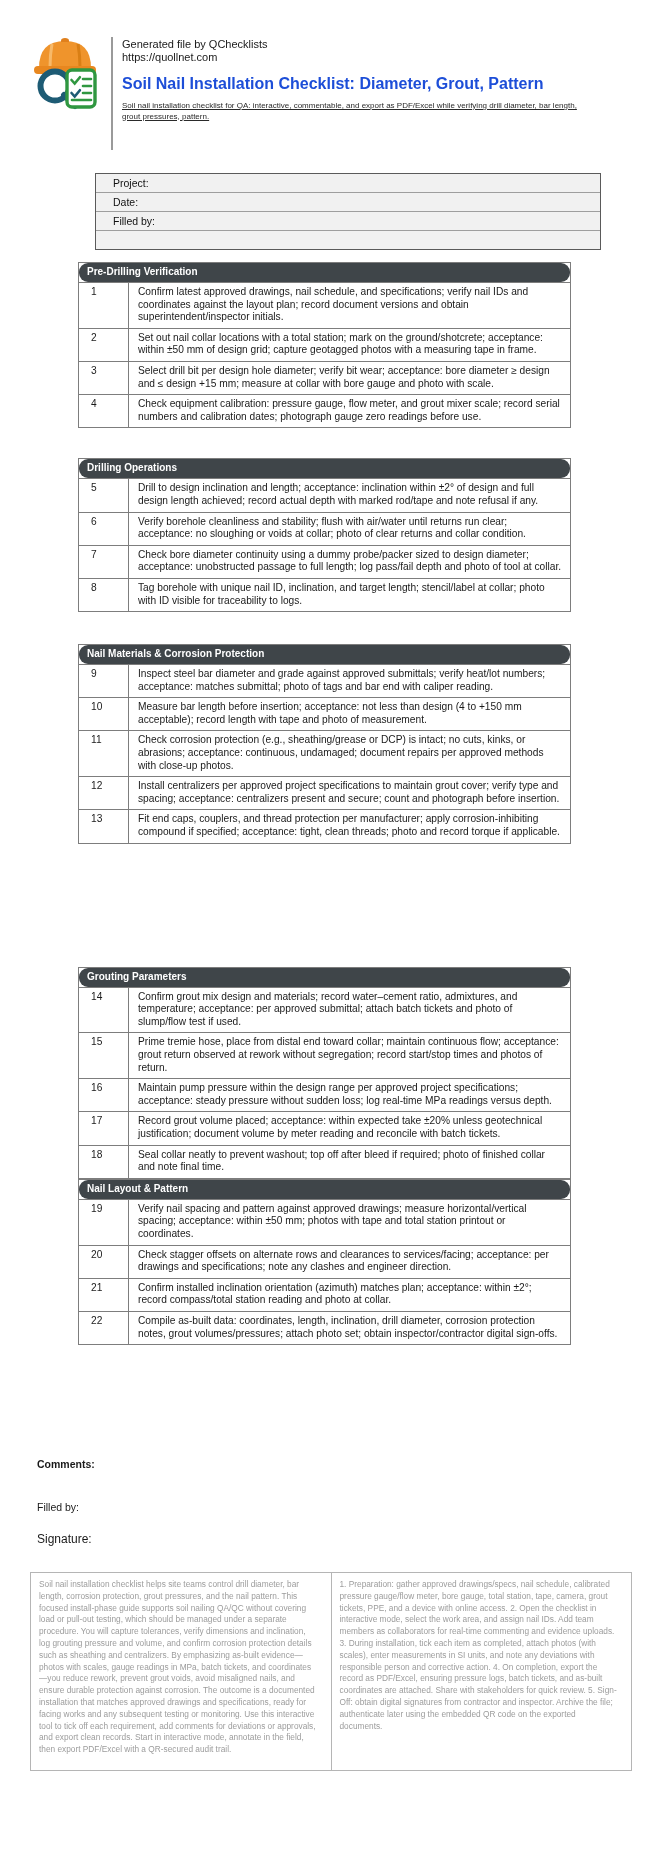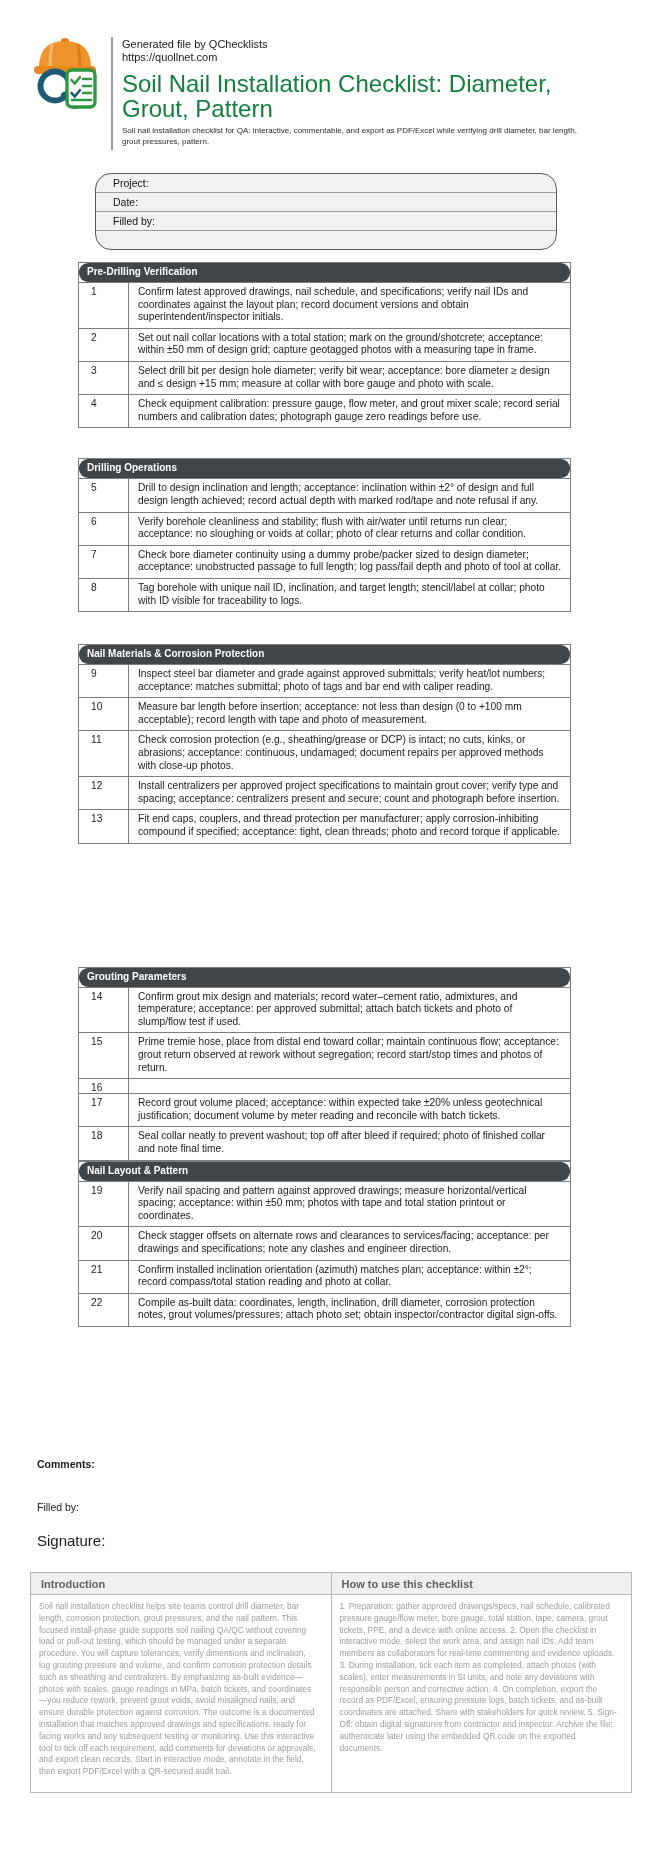--- a/index.html
+++ b/index.html
@@ -10,27 +10,27 @@
   }
   .page { position:absolute; inset:0; overflow:hidden; }
 
   
   .doc-header { position:absolute; left:30px; top:30px; display:flex; }
   .logo { width:70px; height:80px; flex:none; }
   .header-rule { width:2px; background:#9a9a9a; margin:7px 0 0 11px; height:113px; flex:none; }
   .header-text { margin-left:9px; width:478px; padding-top:8px; }
   .gen-line { font-size:11px; line-height:13px; color:#1a1a1a; }
   .url-line { font-size:11px; line-height:13px; color:#1a1a1a; text-decoration:none; display:block; }
-  .doc-title { font-size:24px; line-height:25px; font-weight:normal; color:#15803d;
+  .doc-title { font-size:16px; line-height:25px; font-weight:bold; color:#1d4ed8;
                margin:7px 0 0 0; width:470px; }
-  .doc-subtitle { font-size:8px; line-height:10.5px; color:#2a2a2a; margin:5px 0 0 0; width:470px; }
-
-  
-  .form-box { position:absolute; left:95px; top:173px; width:462px;
-              border:1px solid #5a5a5a; border-radius:16px; overflow:hidden;
+  .doc-subtitle { font-size:8px; line-height:10.5px; color:#2a2a2a; margin:5px 0 0 0; width:470px;text-decoration:underline; }
+
+  
+  .form-box { position:absolute; left:95px; top:173px; width:506px;
+              border:1px solid #5a5a5a; border-radius:0; overflow:hidden;
               background:var(--form-fill,#f1f1f1); box-sizing:border-box; }
   .form-row { height:19px; border-bottom:1px solid #9e9e9e; font-size:10.5px;
               padding:3px 0 0 17px; box-sizing:border-box; color:#111; }
   .form-row-empty { height:18px; border-bottom:none; }
 
   
   .sections { position:absolute; left:78px; top:262px; width:493px; }
   .check-section { border:1px solid var(--table-border,#7d7d7d); box-sizing:border-box; background:#fff; }
   .sections section:nth-of-type(2) { margin-top:30px; }
   .sections section:nth-of-type(3) { margin-top:32px; }
@@ -40,21 +40,21 @@
                     font-size:10px; font-weight:bold; height:19px; padding:3px 0 0 8px;
                     box-sizing:border-box;border-radius:9px; }
   .check-row { display:flex; border-top:1px solid var(--table-border,#7d7d7d); }
   .cell-num { width:50px; flex:none; border-right:1px solid var(--table-border,#7d7d7d);
               padding:3px 0 0 12px; font-size:10.2px; box-sizing:border-box; color:#1a1a1a; }
   .cell-text { flex:1; padding:3px 8px 4px 9px; font-size:10.2px; line-height:12.6px; color:#1a1a1a; }
 
   
   .signoff-comments  { position:absolute; left:37px; top:1458px; font-size:10.5px; font-weight:bold; }
   .signoff-filledby  { position:absolute; left:37px; top:1501px; font-size:10.5px; }
-  .signoff-signature { position:absolute; left:37px; top:1532px; font-size:15px; }
+  .signoff-signature { position:absolute; left:37px; top:1532px; font-size:12px; }
 
   
   .footer-table { position:absolute; left:30px; top:1572px; width:602px;
                   border-collapse:collapse; table-layout:fixed; }
   .footer-table th, .footer-table td { border:1px solid #b5b5b5; width:50%; }
   .footer-table th { background:#f0f0f0; color:#5f5f5f; font-size:11px; font-weight:bold;
                      text-align:left; padding:5px 10px 4px 10px; }
   .footer-table td { color:var(--footer-text,#9c9c9c); font-size:8.3px; line-height:11.8px;
                      padding:6px 12px 14px 8px; vertical-align:top; }
 </style>
@@ -149,21 +149,21 @@
         </div>
       </section>
       <section class="check-section">
         <div class="section-header">Nail Materials &amp; Corrosion Protection</div>
         <div class="check-row">
           <div class="cell-num">9</div>
           <div class="cell-text">Inspect steel bar diameter and grade against approved submittals; verify heat/lot numbers; acceptance: matches submittal; photo of tags and bar end with caliper reading.</div>
         </div>
         <div class="check-row">
           <div class="cell-num">10</div>
-          <div class="cell-text">Measure bar length before insertion; acceptance: not less than design (0 to +100 mm acceptable); record length with tape and photo of measurement.</div>
+          <div class="cell-text">Measure bar length before insertion; acceptance: not less than design (4 to +150 mm acceptable); record length with tape and photo of measurement.</div>
         </div>
         <div class="check-row">
           <div class="cell-num">11</div>
           <div class="cell-text">Check corrosion protection (e.g., sheathing/grease or DCP) is intact; no cuts, kinks, or abrasions; acceptance: continuous, undamaged; document repairs per approved methods with close-up photos.</div>
         </div>
         <div class="check-row">
           <div class="cell-num">12</div>
           <div class="cell-text">Install centralizers per approved project specifications to maintain grout cover; verify type and spacing; acceptance: centralizers present and secure; count and photograph before insertion.</div>
         </div>
         <div class="check-row">
@@ -176,20 +176,21 @@
         <div class="check-row">
           <div class="cell-num">14</div>
           <div class="cell-text">Confirm grout mix design and materials; record water–cement ratio, admixtures, and temperature; acceptance: per approved submittal; attach batch tickets and photo of slump/flow test if used.</div>
         </div>
         <div class="check-row">
           <div class="cell-num">15</div>
           <div class="cell-text">Prime tremie hose, place from distal end toward collar; maintain continuous flow; acceptance: grout return observed at rework without segregation; record start/stop times and photos of return.</div>
         </div>
         <div class="check-row">
           <div class="cell-num">16</div>
+          <div class="cell-text">Maintain pump pressure within the design range per approved project specifications; acceptance: steady pressure without sudden loss; log real-time MPa readings versus depth.</div>
         </div>
         <div class="check-row">
           <div class="cell-num">17</div>
           <div class="cell-text">Record grout volume placed; acceptance: within expected take ±20% unless geotechnical justification; document volume by meter reading and reconcile with batch tickets.</div>
         </div>
         <div class="check-row">
           <div class="cell-num">18</div>
           <div class="cell-text">Seal collar neatly to prevent washout; top off after bleed if required; photo of finished collar and note final time.</div>
         </div>
       </section>
@@ -213,24 +214,20 @@
         </div>
       </section>
     </main>
 
   <div class="signoff-comments">Comments:</div>
   <div class="signoff-filledby">Filled by:</div>
   <div class="signoff-signature">Signature:</div>
 
   <table class="footer-table">
     <tbody>
-      <tr>
-        <th>Introduction</th>
-        <th>How to use this checklist</th>
-      </tr>
       <tr>
         <td>Soil nail installation checklist helps site teams control drill diameter, bar length, corrosion protection, grout pressures, and the nail pattern. This focused install-phase guide supports soil nailing QA/QC without covering load or pull-out testing, which should be managed under a separate procedure. You will capture tolerances, verify dimensions and inclination, log grouting pressure and volume, and confirm corrosion protection details such as sheathing and centralizers. By emphasizing as-built evidence—photos with scales, gauge readings in MPa, batch tickets, and coordinates—you reduce rework, prevent grout voids, avoid misaligned nails, and ensure durable protection against corrosion. The outcome is a documented installation that matches approved drawings and specifications, ready for facing works and any subsequent testing or monitoring. Use this interactive tool to tick off each requirement, add comments for deviations or approvals, and export clean records. Start in interactive mode, annotate in the field, then export PDF/Excel with a QR-secured audit trail.</td>
         <td>1. Preparation: gather approved drawings/specs, nail schedule, calibrated pressure gauge/flow meter, bore gauge, total station, tape, camera, grout tickets, PPE, and a device with online access. 2. Open the checklist in interactive mode, select the work area, and assign nail IDs. Add team members as collaborators for real-time commenting and evidence uploads. 3. During installation, tick each item as completed, attach photos (with scales), enter measurements in SI units, and note any deviations with responsible person and corrective action. 4. On completion, export the record as PDF/Excel, ensuring pressure logs, batch tickets, and as-built coordinates are attached. Share with stakeholders for quick review. 5. Sign-Off: obtain digital signatures from contractor and inspector. Archive the file; authenticate later using the embedded QR code on the exported documents.</td>
       </tr>
     </tbody>
   </table>
 
 </div>
 
 </body></html>

